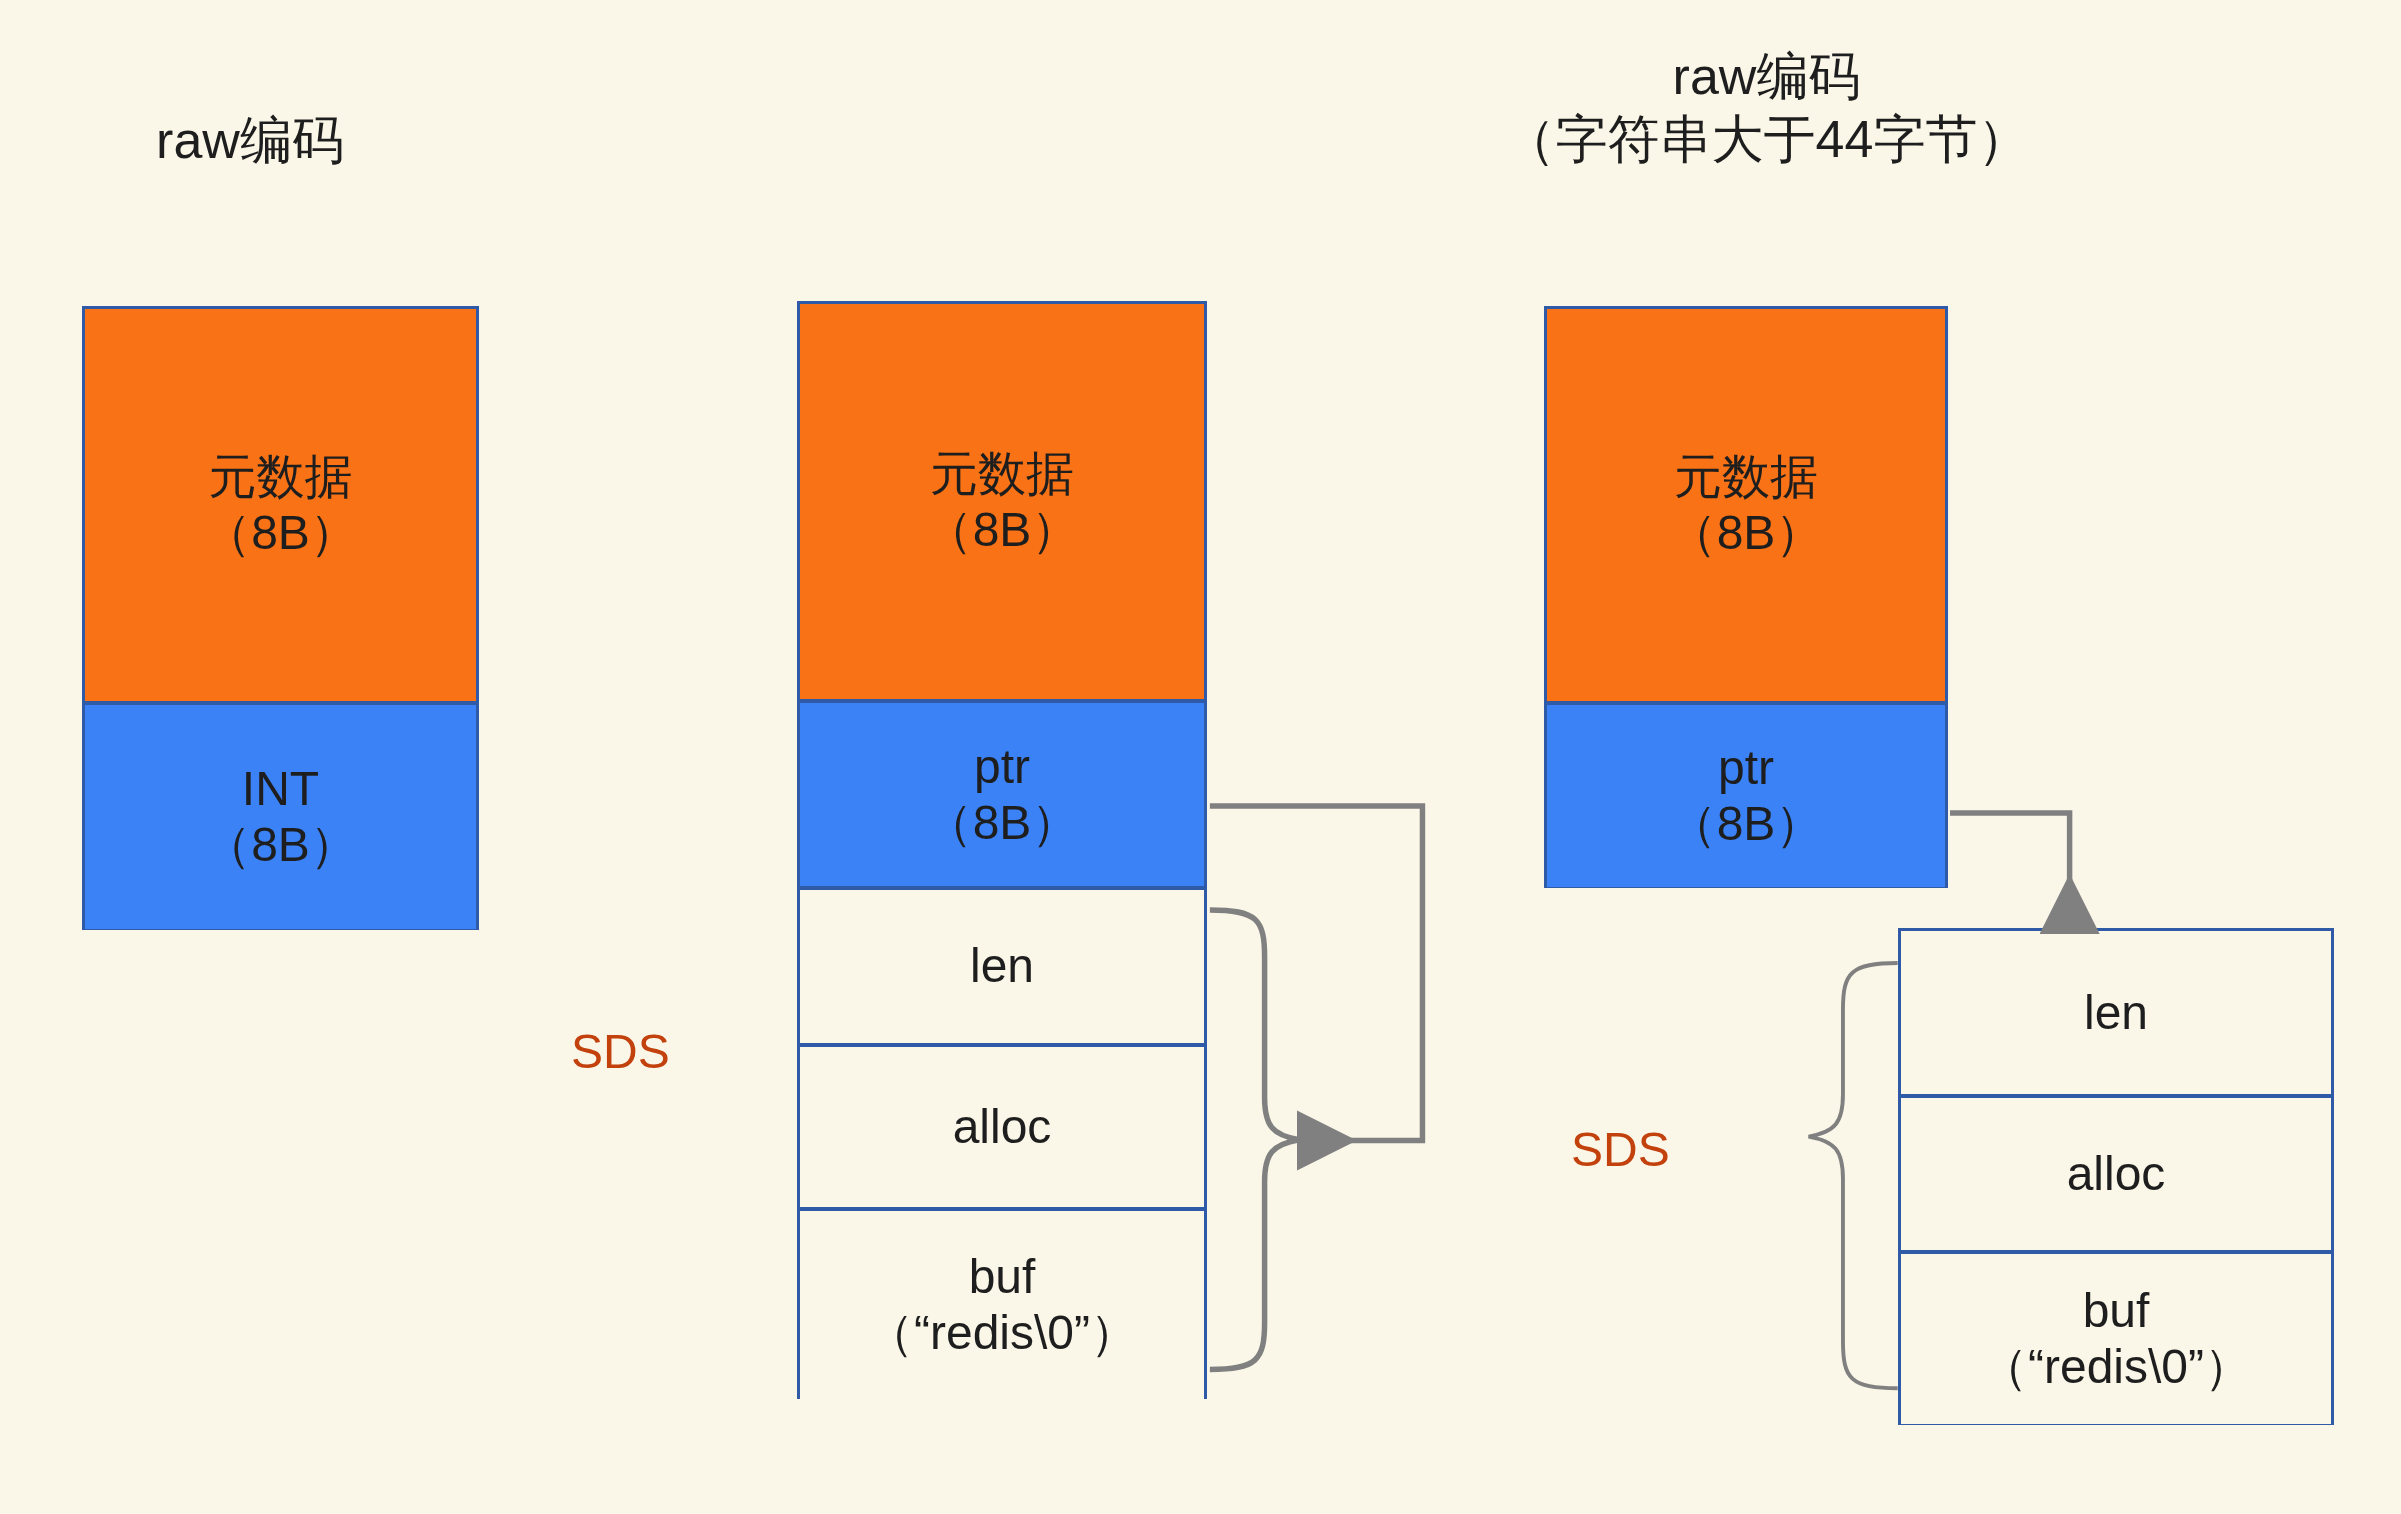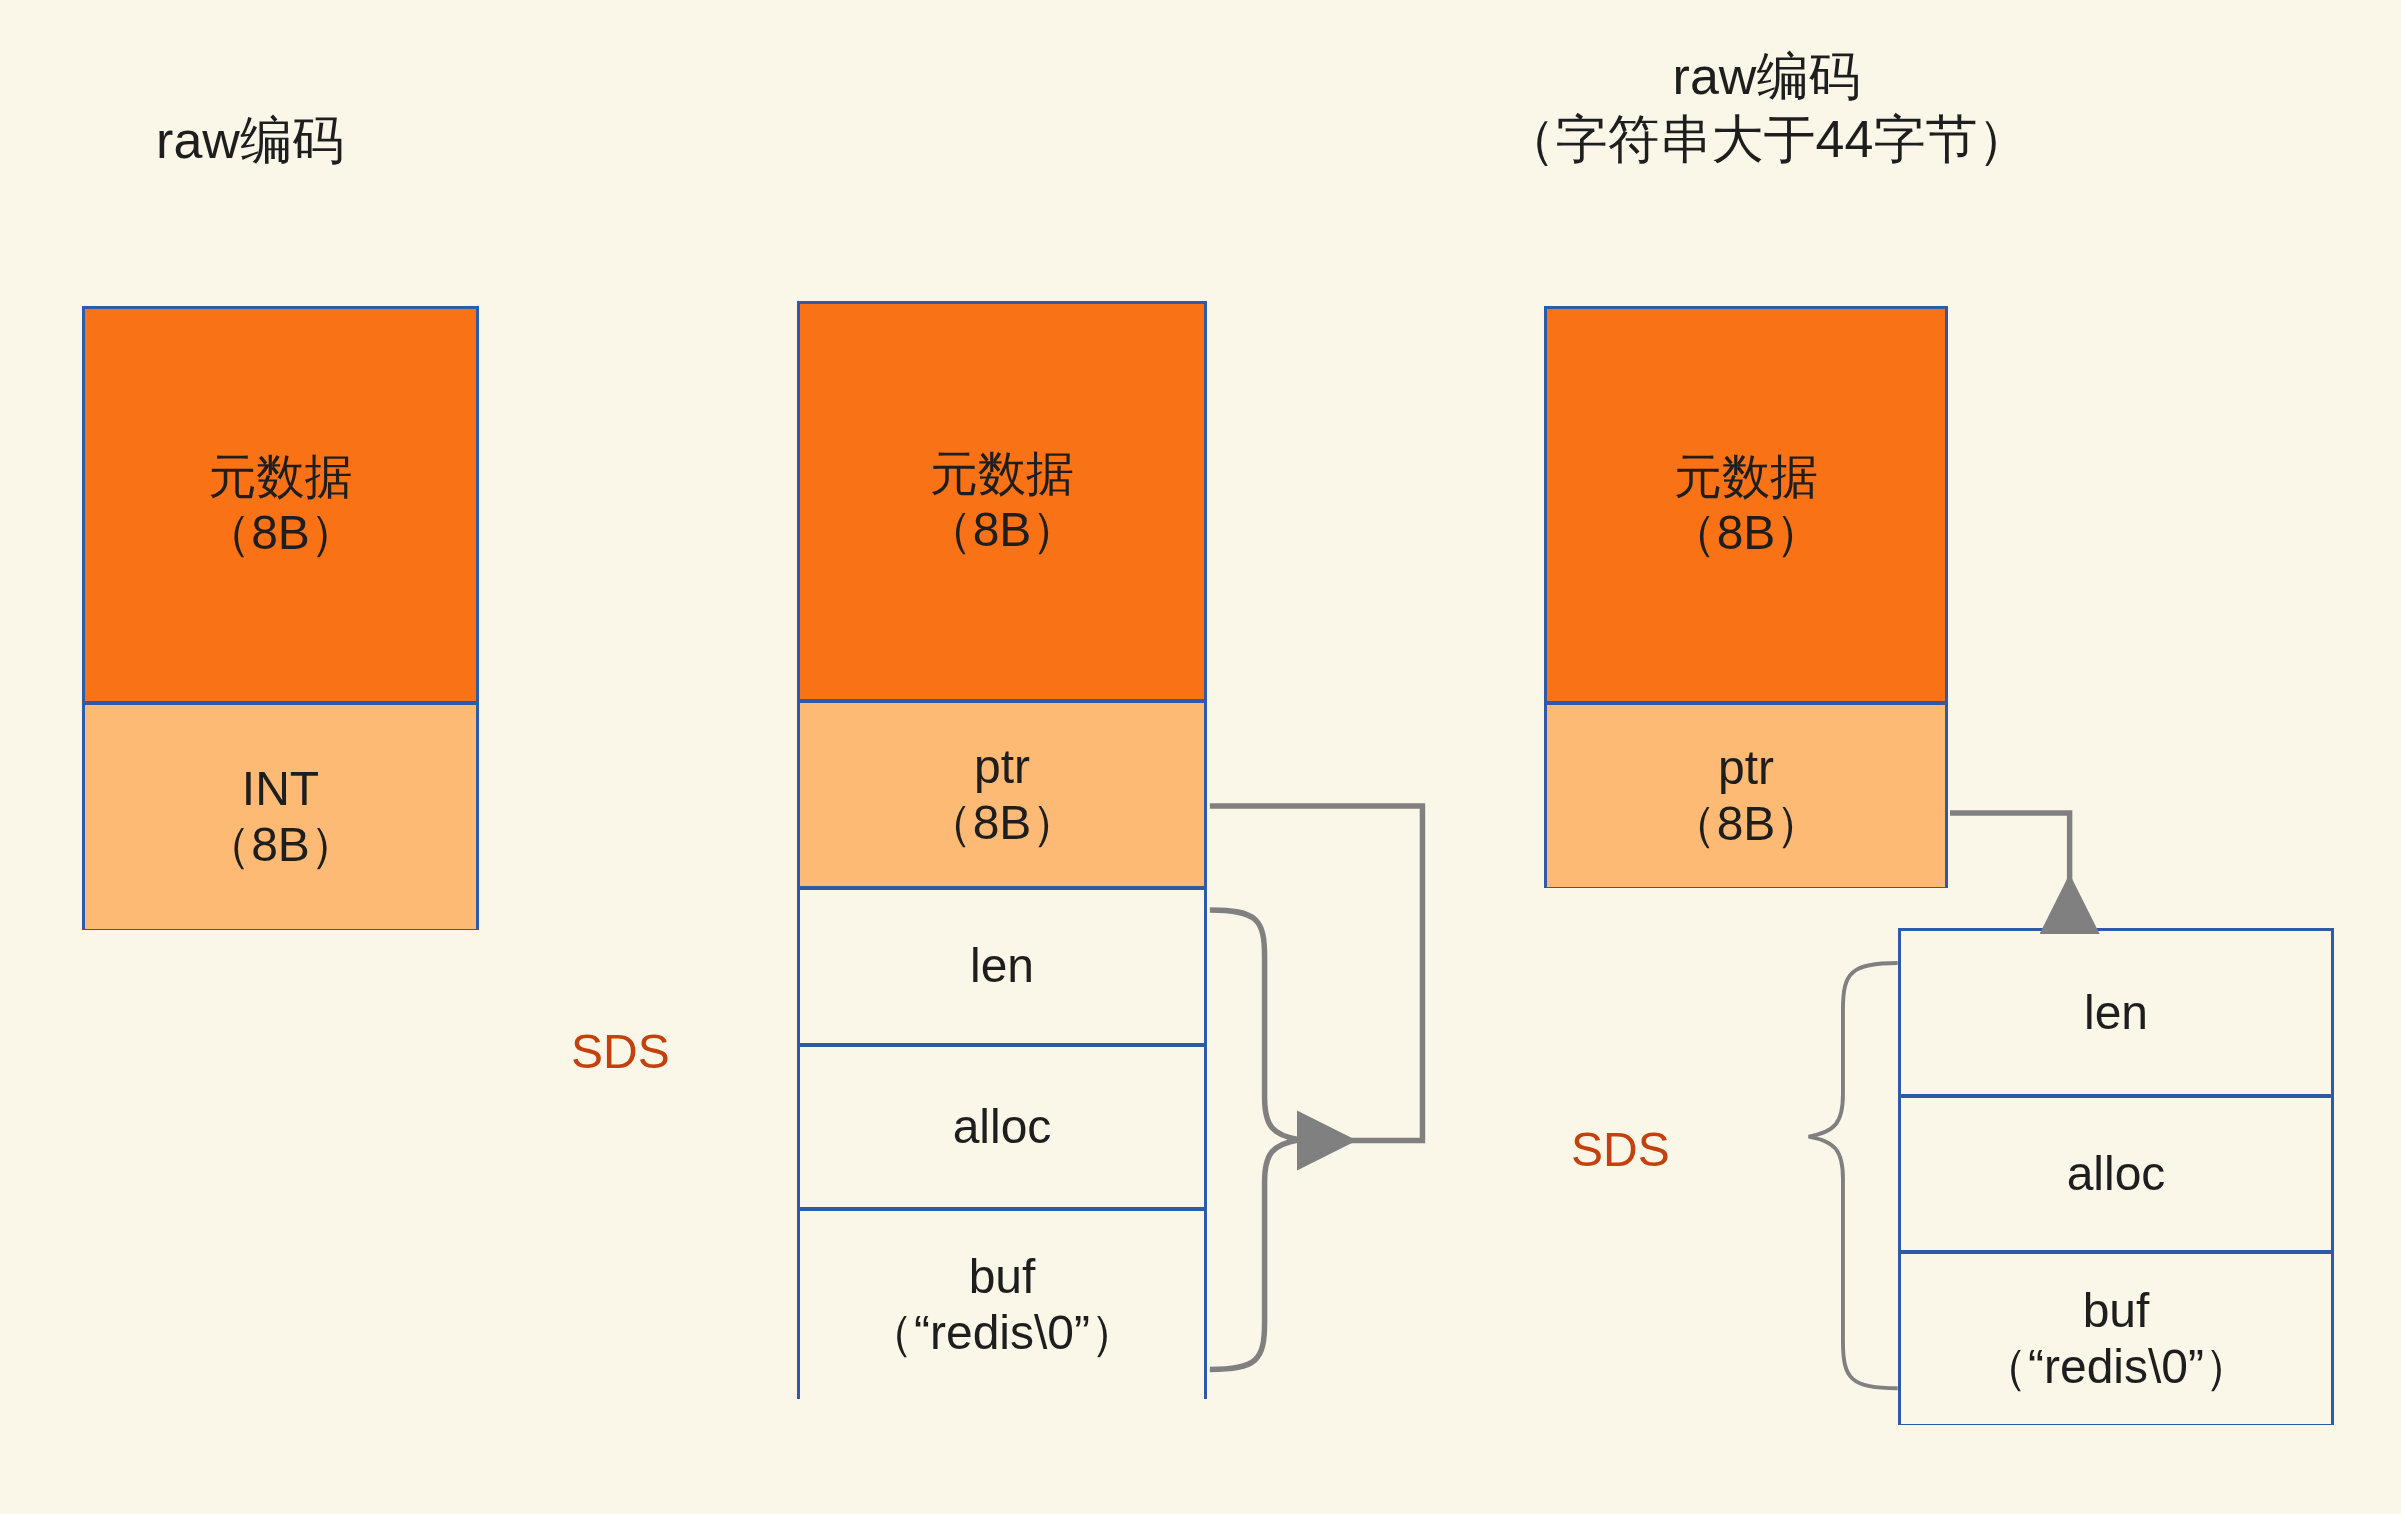--- a/index.html
+++ b/index.html
@@ -44,21 +44,21 @@
     display: flex;
     flex-direction: column;
     align-items: center;
     justify-content: center;
     font-size: 48px;
     line-height: 1.16;
     text-align: center;
     white-space: pre-line;
   }
   .cell.green  { background: #f97316; }
-  .cell.yellow { background: #fdba74; }
+  .cell.yellow { background: #3b82f6; }
   .cell.plain  { background: #faf7e8; }
   .divider {
     position: absolute;
     background: #2e5aa8;
     height: 3.9px;
   }
 
   
   #box-int { left: 82px; top: 306px; width: 397px; height: 624px; }
   #int-meta  { left: 0; top: 0;    width: 100%; height: 392px; }

